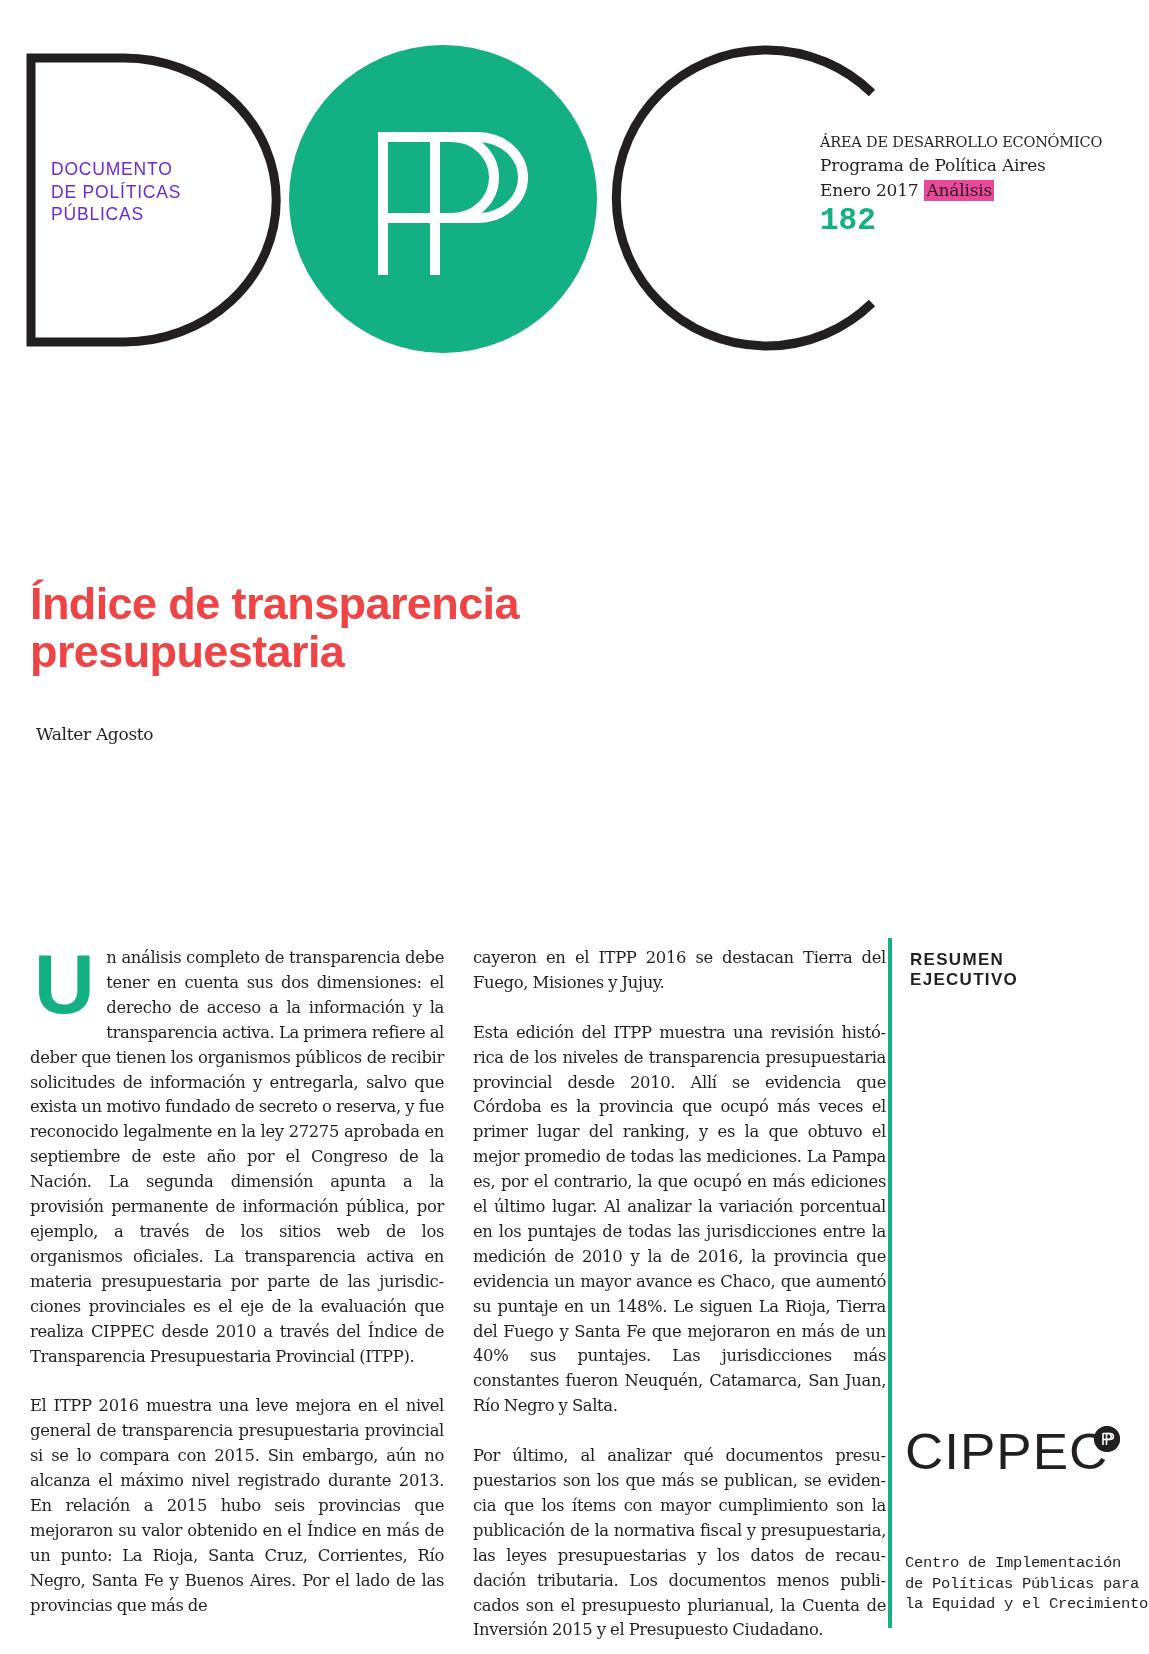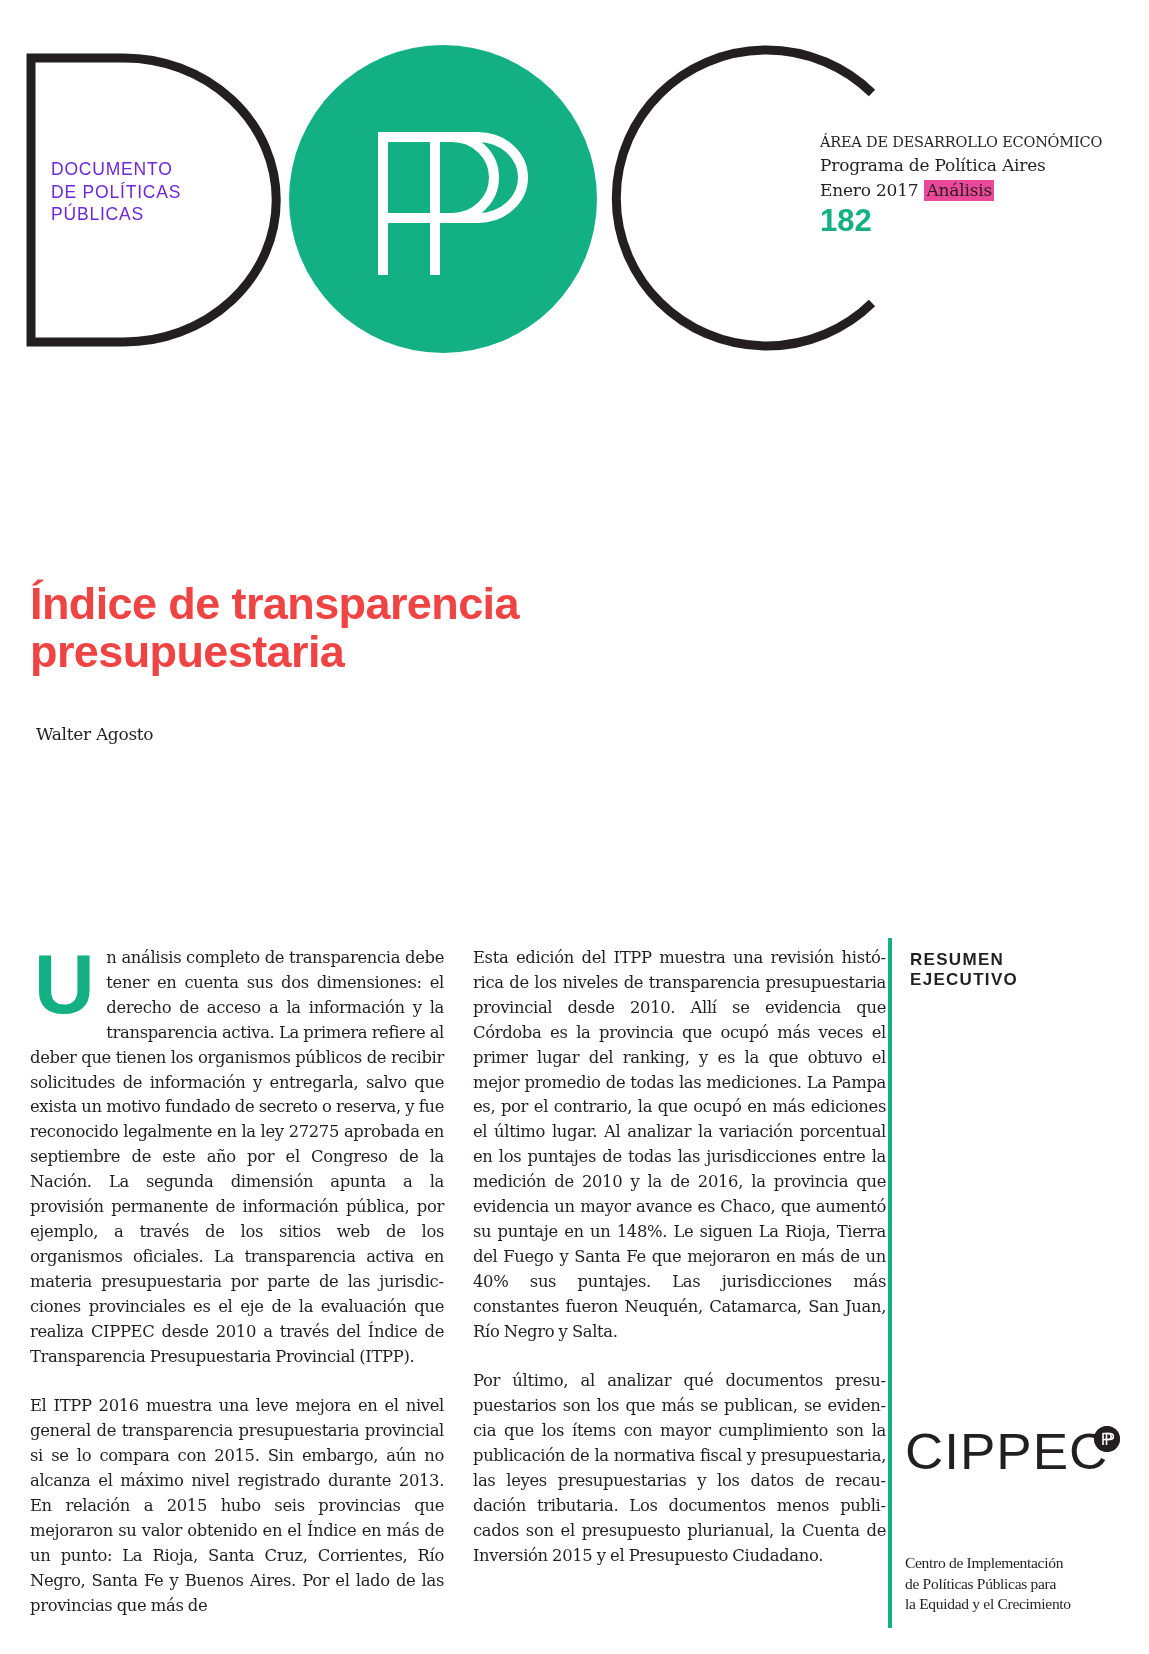--- a/index.html
+++ b/index.html
@@ -20,21 +20,21 @@
 
   .meta {
     position: absolute; left: 820px; top: 131px; color: #231f20;
     font-family: "DejaVu Serif", serif;
   }
   .meta .area { font-size: 14.5px; letter-spacing: -0.2px; line-height: 22px; white-space: nowrap; }
   .meta .prog { font-size: 17px; line-height: 25px; white-space: nowrap; letter-spacing: -0.2px; }
   .meta .date-row { font-size: 17px; line-height: 24px; white-space: nowrap; letter-spacing: -0.2px; }
   .meta .tag { background: #ec4899; padding: 0 2px 1px 2px; margin-left: 6px; color: #231f20; }
   .meta .num {
-    font-family: Liberation Sans, sans-serif; font-weight: 700; color: #12b083;
+    font-family: Liberation Mono, monospace; font-weight: 700; color: #12b083;
     font-size: 31px; line-height: 34px; margin-top: 2px;
   }
 
   
   .title {
     position: absolute; left: 30px; top: 580px; width: 800px;
     font-family: "Liberation Sans", sans-serif; font-weight: 700; color: #ef4444;
     font-size: 45px; line-height: 48px; letter-spacing: -0.6px;
   }
   .author {
@@ -77,21 +77,21 @@
     font-family: "Liberation Sans", sans-serif; font-weight: 400; font-size: 53px;
     line-height: 58px; letter-spacing: 1px; color: #231f20;
     transform: scaleY(0.95); transform-origin: left top;
   }
   .cippec-badge {
     position: absolute; left: 189px; top: 2px; width: 26px; height: 26px; border-radius: 50%;
     background: #231f20;
   }
   .cippec-tagline {
     position: absolute; left: 905px; top: 1553px;
-    font-family: Liberation Serif, serif; font-size: 15.5px; line-height: 20.5px;
+    font-family: Liberation Mono, monospace; font-size: 15.5px; line-height: 20.5px;
     color: #231f20; letter-spacing: -0.3px; white-space: nowrap;
   }
 </style>
 </head>
 <body>
 
 <svg class="hdr-svg" viewBox="0 0 1149 380" xmlns="http://www.w3.org/2000/svg">
 
   <path d="M 31 58 L 124 58 A 148 138 0 0 1 124 342 L 31 342 Z" fill="none" stroke="#231f20" stroke-width="9"></path>
 
@@ -133,20 +133,21 @@
 <div class="author">Walter Agosto</div>
 
 <div class="col col1">
   <p>
     <span class="dropcap">U</span><span>n análisis completo de transparencia debe tener en cuenta sus dos dimensio­nes: el derecho de acceso a la informa­ción y la transparencia activa. La primera refiere al deber que tienen los organismos públicos de re­cibir solicitudes de información y entregarla, sal­vo que exista un motivo fundado de secreto o re­serva, y fue reconocido legalmente en la ley 27275 aprobada en septiembre de este año por el Con­greso de la Nación. La segunda dimensión apunta a la provisión permanente de información públi­ca, por ejemplo, a través de los sitios web de los organismos oficiales. La transparencia activa en materia presupuestaria por parte de las jurisdic­ciones provinciales es el eje de la evaluación que realiza CIPPEC desde 2010 a través del Índice de Transparencia Presupuestaria Provincial (ITPP).</span>
   </p>
   <p>El ITPP 2016 muestra una leve mejora en el ni­vel general de transparencia presupuestaria provincial si se lo compara con 2015. Sin embar­go, aún no alcanza el máximo nivel registrado durante 2013. En relación a 2015 hubo seis pro­vincias que mejoraron su valor obtenido en el Índice en más de un punto: La Rioja, Santa Cruz, Corrientes, Río Negro, Santa Fe y Buenos Aires. Por el lado de las provincias que más de­</p>
 </div>
 
 <div class="col col2">
+  <p>cayeron en el ITPP 2016 se destacan Tierra del Fuego, Misiones y Jujuy.</p>
   <p>Esta edición del ITPP muestra una revisión histó­rica de los niveles de transparencia presupuestaria provincial desde 2010. Allí se evidencia que Córdoba es la provincia que ocupó más veces el primer lugar del ranking, y es la que obtuvo el mejor promedio de todas las mediciones. La Pampa es, por el contra­rio, la que ocupó en más ediciones el último lugar. Al analizar la variación porcentual en los puntajes de todas las jurisdicciones entre la medición de 2010 y la de 2016, la provincia que evidencia un mayor avance es Chaco, que aumentó su puntaje en un 148%. Le siguen La Rioja, Tierra del Fuego y Santa Fe que mejoraron en más de un 40% sus puntajes. Las jurisdicciones más constantes fueron Neuquén, Catamarca, San Juan, Río Negro y Salta.</p>
   <p>Por último, al analizar qué documentos presu­puestarios son los que más se publican, se eviden­cia que los ítems con mayor cumplimiento son la publicación de la normativa fiscal y presupuesta­ria, las leyes presupuestarias y los datos de recau­dación tributaria. Los documentos menos publi­cados son el presupuesto plurianual, la Cuenta de Inversión 2015 y el Presupuesto Ciudadano.</p>
 </div>
 
 <div class="rule"></div>
 
 <div class="resumen">
   <div>RESUMEN</div>
   <div>EJECUTIVO</div>
 </div>

